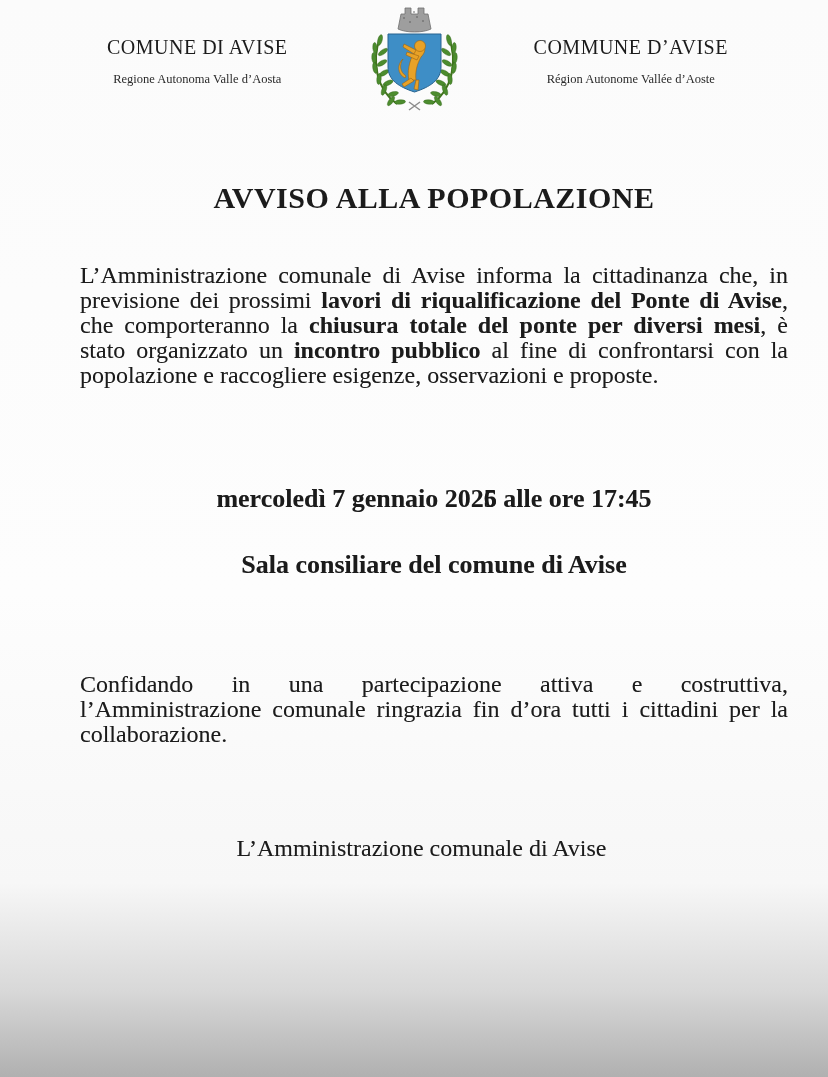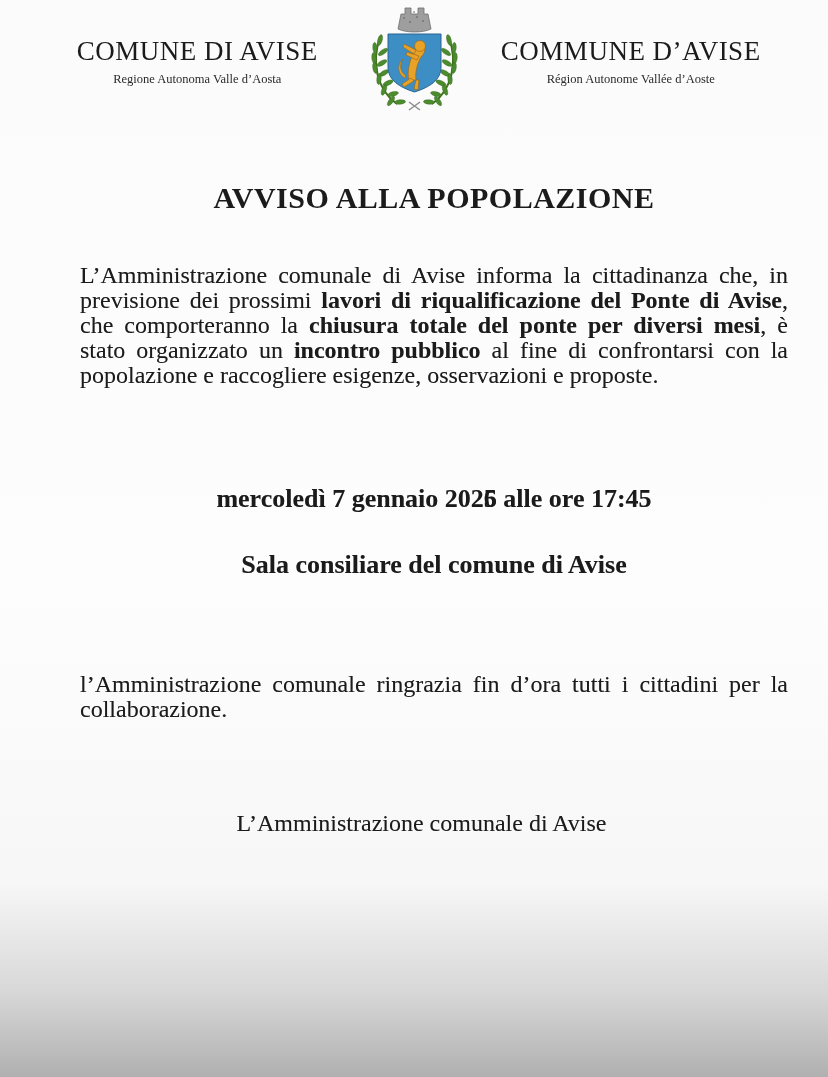--- a/index.html
+++ b/index.html
@@ -12,22 +12,22 @@
     font-family: "Liberation Serif", "DejaVu Serif", serif;
     color: #1b1b1b;
   }
   .header {
     display: flex;
     align-items: flex-start;
     justify-content: space-between;
     padding: 0 38px;
   }
   .org { flex: 1; text-align: center; padding-top: 36px; }
-  .org-title { font-size: 27px; letter-spacing: 0.5px; white-space: nowrap; }
-  .org-sub { font-size: 12.5px; margin-top: 5px; color: #2a2a2a; }
+  .org-title { font-size: 20px; letter-spacing: 0.5px; white-space: nowrap; }
+  .org-sub { font-size: 12.5px; margin-top: 13px; color: #2a2a2a; }
   .crest { flex: 0 0 115px; width: 115px; height: 115px; margin-top: 2px; }
 
   .content { padding: 0 38px 0 78px; }
 
   .notice-title {
     margin: 64px 0 0;
     text-align: center;
     font-size: 30px;
     font-weight: bold;
     letter-spacing: 0.5px;
@@ -150,18 +150,18 @@
 
     <h1 class="notice-title">AVVISO ALLA POPOLAZIONE</h1>
 
     <p class="body-par p1"><span>L’Amministrazione comunale di Avise informa la cittadinanza che, in previsione dei prossimi </span><b>lavori di riqualificazione del Ponte di Avise</b><span>, che comporteranno la </span><b>chiusura totale del ponte per diversi mesi</b><span>, è stato organizzato un </span><b>incontro pubblico</b><span> al fine di confrontarsi con la popolazione e raccogliere esigenze, osservazioni e proposte.</span></p>
 
     <div class="event">
       <div class="event-datetime"><span>mercoledì 7 gennaio 202</span><span class="yearwrap"><span>5</span><span class="over">6</span></span><span> alle ore 17:45</span></div>
       <div class="event-location">Sala consiliare del comune di Avise</div>
     </div>
 
-    <p class="body-par p2"><span>l’Amministrazione comunale ringrazia fin d’ora tutti i cittadini per la collaborazione.</span></p>
+    <p class="body-par p2"><span class="justify-full">Confidando in una partecipazione attiva e costruttiva,</span><span>l’Amministrazione comunale ringrazia fin d’ora tutti i cittadini per la collaborazione.</span></p>
 
     <div class="signature">L’Amministrazione comunale di Avise</div>
 
   </div>
 </div>
 
 </body></html>

